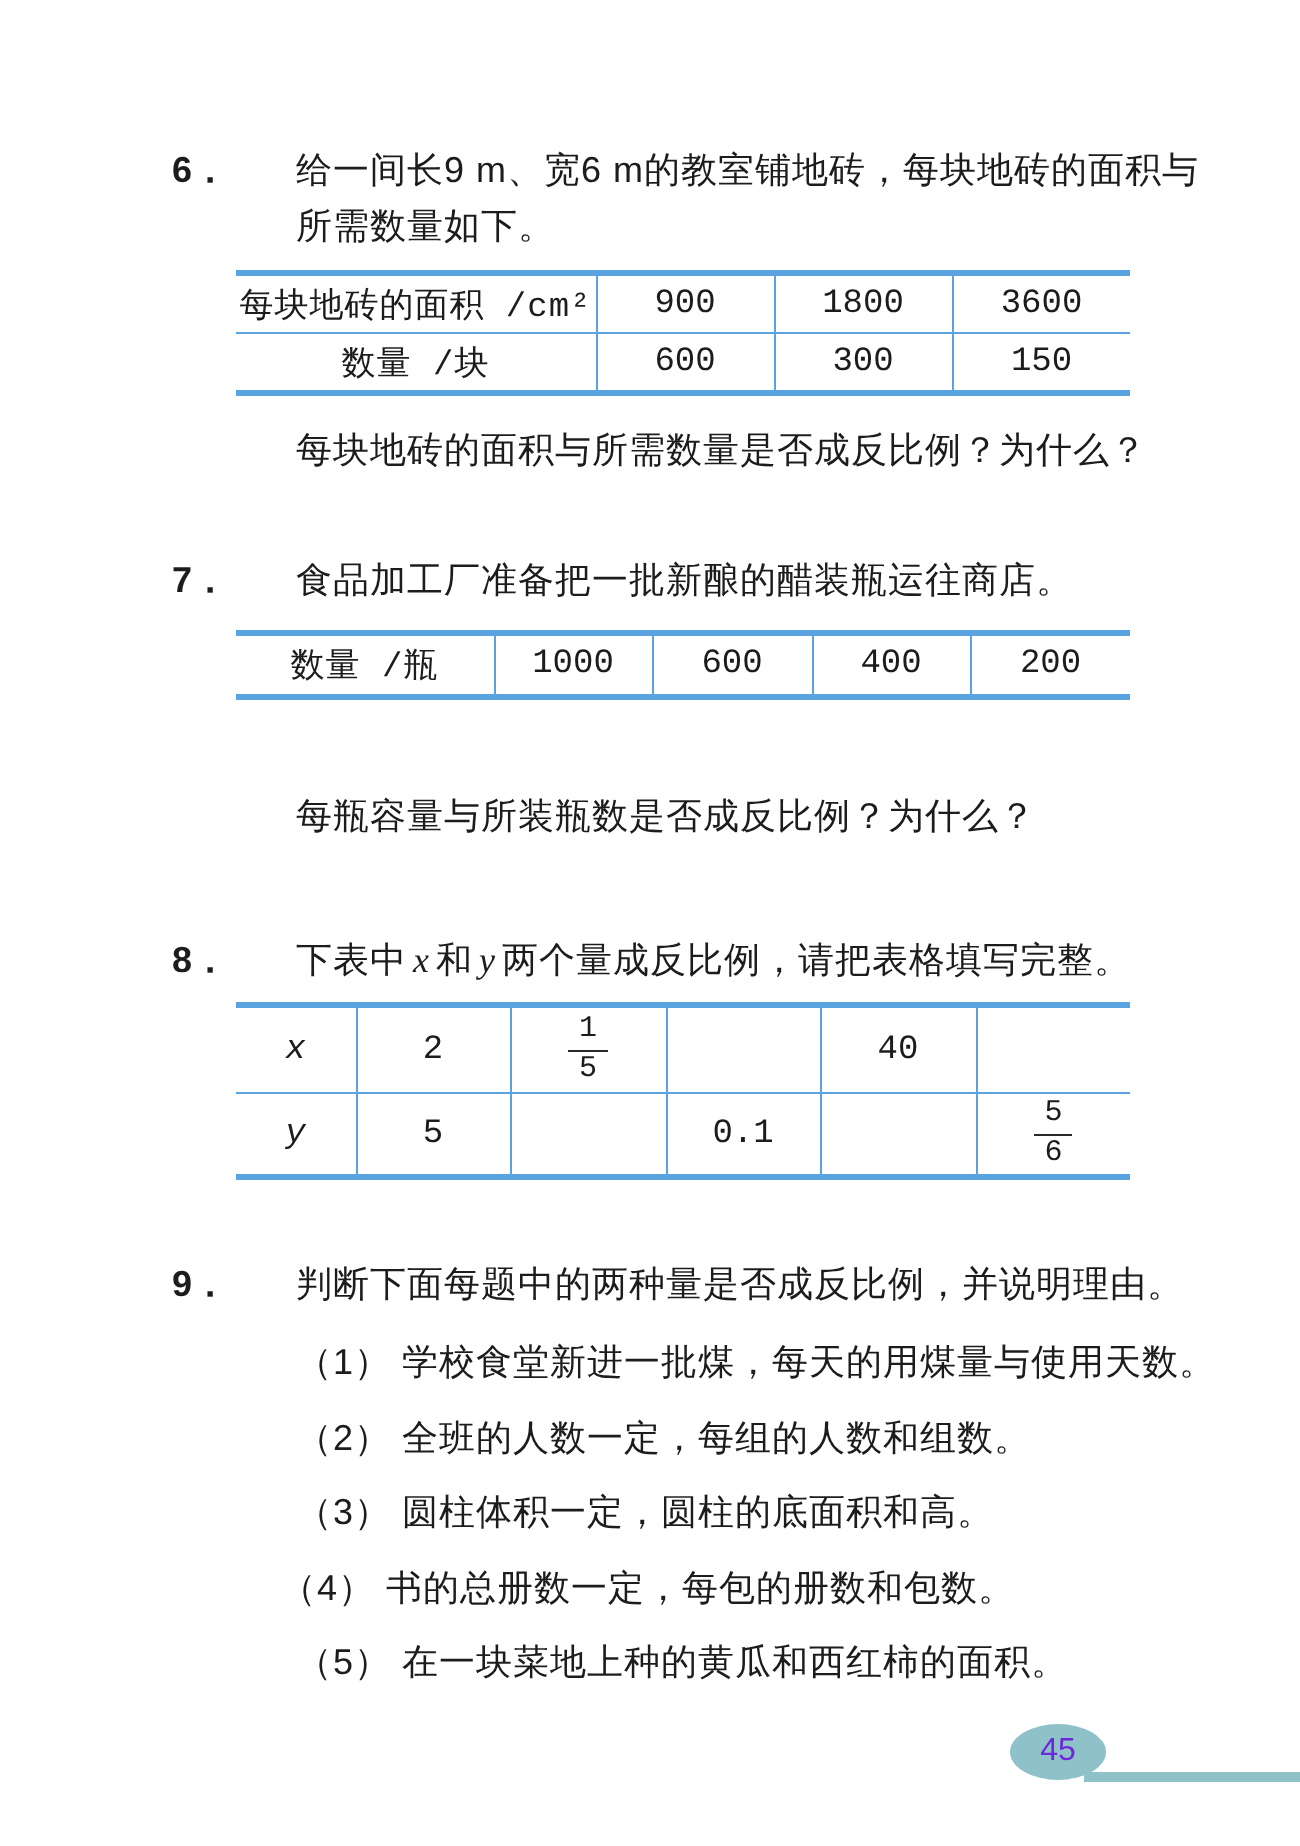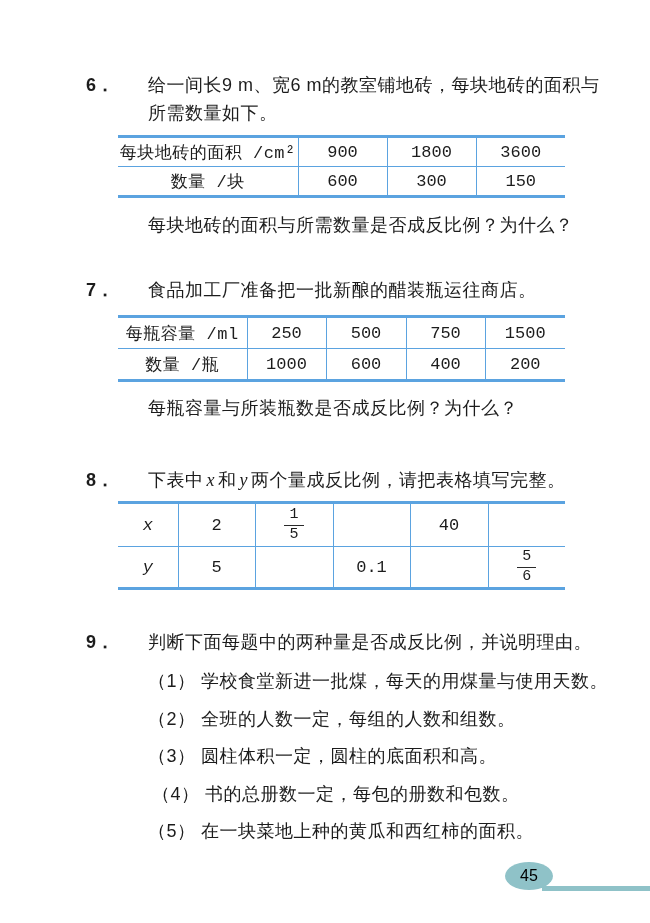--- a/index.html
+++ b/index.html
@@ -19,21 +19,21 @@
   table.btab tr:first-child td{border-top:none;}
   table.btab tr:last-child td{border-bottom:none;}
   td.hdr{letter-spacing:0.5px;}
   td.vcell{font-size:17px;margin-left:42px;}
   .vartd{font-family:"Liberation Serif","DejaVu Serif",serif;font-style:italic;font-size:18px;}
   .frac{display:inline-block;text-align:center;vertical-align:middle;font-size:15px;line-height:1.1;}
   .frac .num{display:block;padding:0 5px 1px 5px;}
   .frac .den{display:block;border-top:1.5px solid #2a2a2a;padding:1px 5px 0 5px;}
   .footer-badge{position:absolute;left:505px;top:862px;width:48px;height:28px;
     background:#8fc2c8;border-radius:50%;display:flex;align-items:center;justify-content:center;
-    font-size:16px;color:#000000;z-index:2;}
+    font-size:16px;color:#6d28d9;z-index:2;}
   .footer-line{position:absolute;left:542px;top:886px;width:108px;height:5px;background:#8fc2c8;z-index:1;}
 </style>
 </head>
 <body>
 
 <div class="page">
 
   <div class="exnum" style="left:86px;top:71px">6．</div>
   <div class="bline" style="left:112px;top:71px">给一间长9 m、宽6 m的教室铺地砖，每块地砖的面积与</div>
   <div class="bline" style="left:112px;top:99px">所需数量如下。</div>
@@ -68,27 +68,20 @@
 
   <table class="btab" style="left:118px;top:315px;width:447px">
     <colgroup>
         <col style="width:129px">
         <col style="width:79px">
         <col style="width:80px">
         <col style="width:79px">
         <col style="width:80px">
       </colgroup>
     <tbody>
-        <tr style="height:32px">
-      <td class="hdr">每瓶容量 /ml</td>
-      <td class="vcell">250</td>
-      <td class="vcell">500</td>
-      <td class="vcell">750</td>
-      <td class="vcell">1500</td>
-    </tr>
     <tr style="height:32px">
       <td class="hdr">数量 /瓶</td>
       <td class="vcell">1000</td>
       <td class="vcell">600</td>
       <td class="vcell">400</td>
       <td class="vcell">200</td>
     </tr>
   </tbody>
     </table>
 
@@ -128,21 +121,21 @@
       </td>
     </tr>
   </tbody>
     </table>
 
   <div class="exnum" style="left:86px;top:628px">9．</div>
   <div class="bline" style="left:112px;top:628px">判断下面每题中的两种量是否成反比例，并说明理由。</div>
   <div class="bline" style="left:112px;top:667px">（1） 学校食堂新进一批煤，每天的用煤量与使用天数。</div>
   <div class="bline" style="left:112px;top:705px">（2） 全班的人数一定，每组的人数和组数。</div>
   <div class="bline" style="left:112px;top:742px">（3） 圆柱体积一定，圆柱的底面积和高。</div>
-  <div class="bline" style="left:116px;top:780px">（4） 书的总册数一定，每包的册数和包数。</div>
+  <div class="bline" style="left:104px;top:780px">（4） 书的总册数一定，每包的册数和包数。</div>
   <div class="bline" style="left:112px;top:817px">（5） 在一块菜地上种的黄瓜和西红柿的面积。</div>
 
   <div class="footer-line"></div>
   <div class="footer-badge">
     <span>45</span>
   </div>
 
 </div>
 
 </body></html>

